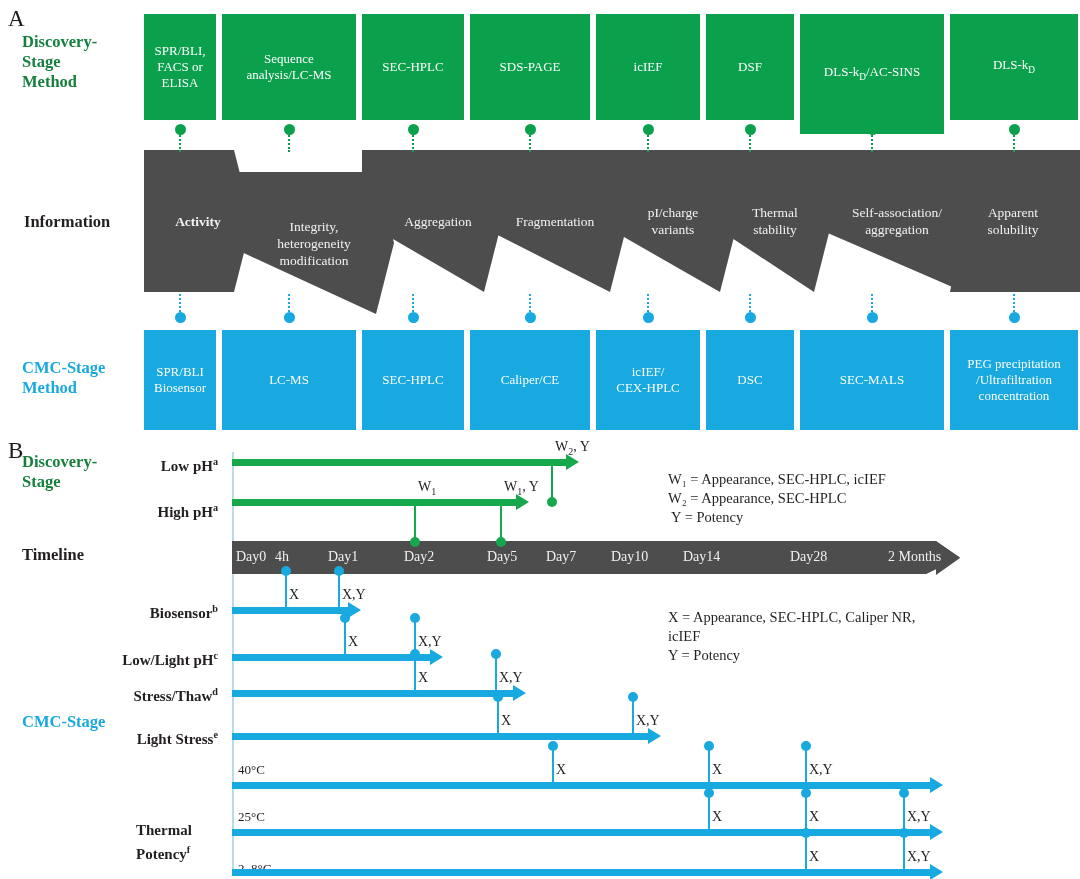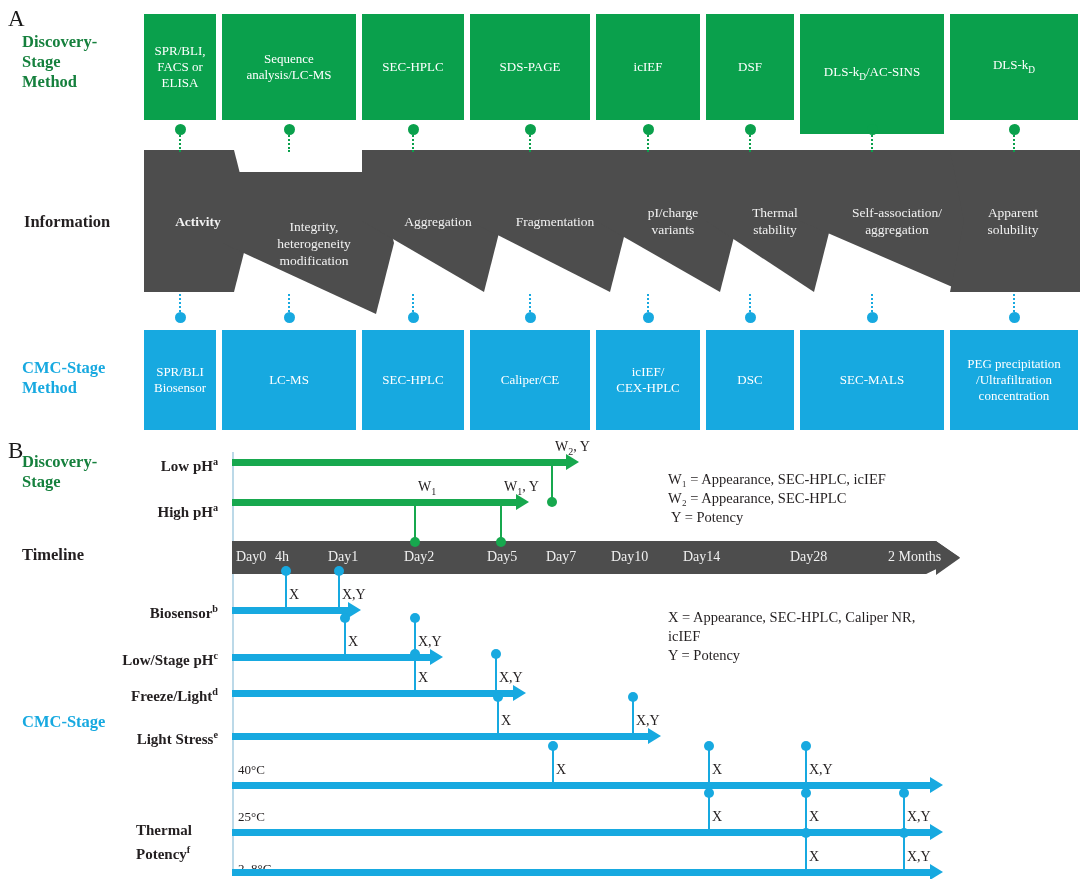--- a/index.html
+++ b/index.html
@@ -243,22 +243,22 @@
     <div>Thermal</div>
     <div><span>Potency</span><sup>f</sup></div>
   </div>
 
   <div class="axis-v" style="left:232px;top:452px;height:424px;"></div>
 
   <div id="b-rows">
       <div class="row-label lbl-dark" style="left: 0px; top: 452px; width: 218px; text-align: right; font-size: 15px;"><span>Low pH</span><sup>a</sup></div>
       <div class="row-label lbl-dark" style="left: 0px; top: 498px; width: 218px; text-align: right; font-size: 15px;"><span>High pH</span><sup>a</sup></div>
       <div class="row-label lbl-dark" style="left: 0px; top: 599px; width: 218px; text-align: right; font-size: 15px;"><span>Biosensor</span><sup>b</sup></div>
-      <div class="row-label lbl-dark" style="left: 0px; top: 646px; width: 218px; text-align: right; font-size: 15px;"><span>Low/Stage pH</span><sup>c</sup></div>
-      <div class="row-label lbl-dark" style="left: 0px; top: 682px; width: 218px; text-align: right; font-size: 15px;"><span>Freeze/Light</span><sup>d</sup></div>
+      <div class="row-label lbl-dark" style="left: 0px; top: 646px; width: 218px; text-align: right; font-size: 15px;"><span>Low/Light pH</span><sup>c</sup></div>
+      <div class="row-label lbl-dark" style="left: 0px; top: 682px; width: 218px; text-align: right; font-size: 15px;"><span>Stress/Thaw</span><sup>d</sup></div>
       <div class="row-label lbl-dark" style="left: 0px; top: 725px; width: 218px; text-align: right; font-size: 15px;"><span>Light Stress</span><sup>e</sup></div>
       <div class="temp-label" style="left: 238px; top: 762px;">40°C</div>
       <div class="temp-label" style="left: 238px; top: 809px;">25°C</div>
       <div class="temp-label" style="left: 238px; top: 849px; margin-top: 12px;">2–8°C</div>
       <div class="bar g" style="left: 232px; top: 459px; width: 334px;"></div>
       <div class="arrowhead g" style="left: 566px; top: 454px;"></div>
       <div class="bar g" style="left: 232px; top: 499px; width: 284px;"></div>
       <div class="arrowhead g" style="left: 516px; top: 494px;"></div>
       <div class="bar b" style="left: 232px; top: 607px; width: 116px;"></div>
       <div class="arrowhead b" style="left: 348px; top: 602px;"></div>

